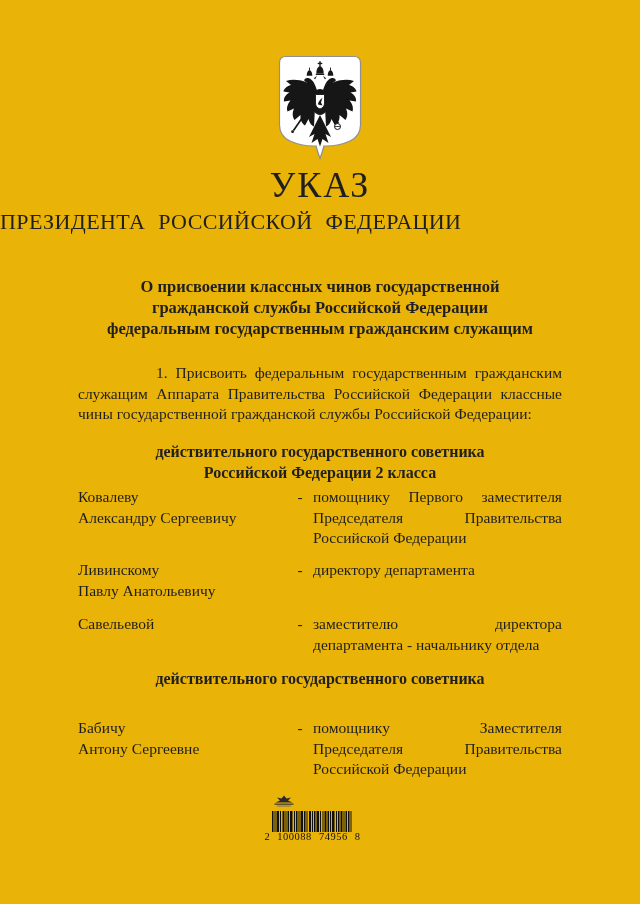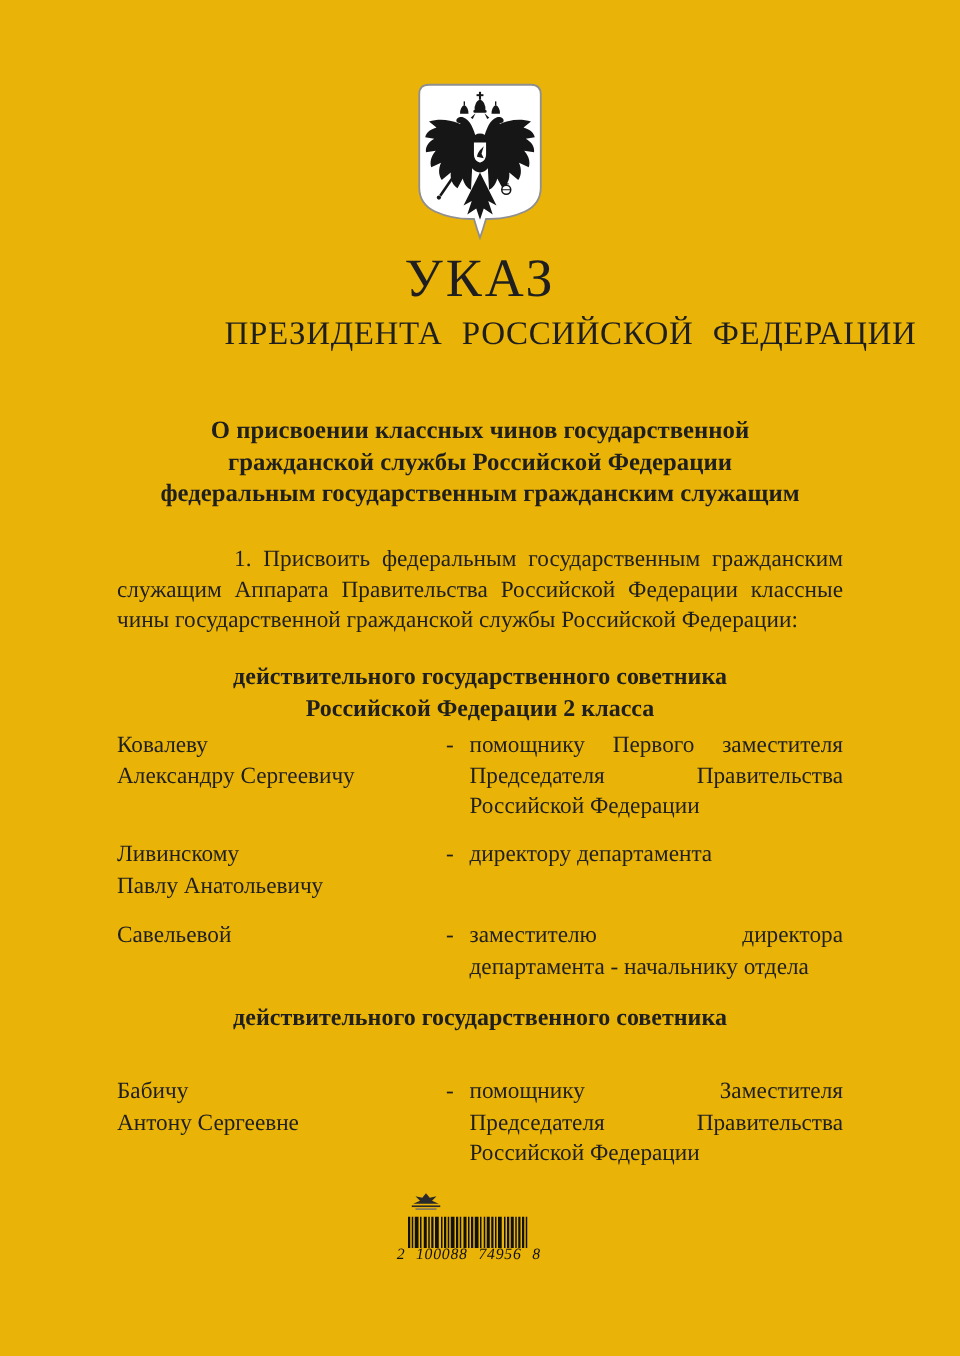--- a/index.html
+++ b/index.html
@@ -13,22 +13,22 @@
   }
   
   .coat{position:absolute;left:278px;top:55px;width:84px;height:107px;}
   .title{
     position:absolute;left:0;top:164px;width:640px;
     text-align:center;font-size:36px;line-height:42px;
     letter-spacing:2px;
   }
   .subtitle{
     position:absolute;left:0;top:209px;width:584px;
-    text-align:right;font-size:22px;line-height:26px;
-    letter-spacing:0.4px;word-spacing:7px;padding-left:27px;
+    text-align:left;font-size:22px;line-height:26px;
+    letter-spacing:0.4px;word-spacing:7px;
   }
   
   .subject{
     position:absolute;left:0;top:276px;width:640px;
     text-align:center;font-weight:bold;font-size:16.5px;line-height:21px;
   }
   
   .clause{
     position:absolute;left:78px;top:363px;width:484px;
     font-size:15.5px;line-height:20.5px;
@@ -44,21 +44,21 @@
   .row{position:absolute;left:78px;width:484px;font-size:15.5px;line-height:20.5px;}
   .names{position:absolute;left:0;top:0;width:215px;}
   .dash{position:absolute;left:216px;top:0;width:12px;text-align:center;}
   .pos{position:absolute;left:235px;top:0;width:249px;}
   
   .pubmark{position:absolute;left:273px;top:795px;width:22px;height:14px;}
   .barcode{position:absolute;left:272px;top:811px;width:80px;height:21px;}
   .barcode-number{
     position:absolute;left:255px;top:831px;width:115px;
     text-align:center;font-size:10.5px;line-height:12px;
-    word-spacing:4px;letter-spacing:0.5px;color:#111;font-style:italic;
+    word-spacing:4px;letter-spacing:0.5px;color:#111;
   }
 </style>
 </head>
 <body>
 
 <div class="page">
 
   <svg class="coat" viewBox="0 0 84 107" aria-hidden="true">
     <path d="M8,1.5 H76 Q82.5,1.5 82.5,8 V70 Q82.5,81 72,86 Q61,91 48.5,91 L46,91 Q44,98 42,103.5 Q40,98 38,91 L35.5,91 Q23,91 12,86 Q1.5,81 1.5,70 V8 Q1.5,1.5 8,1.5 Z" fill="#ffffff" stroke="#8f8f8f" stroke-width="1.2"></path>
     <g fill="#161616" stroke="none">

